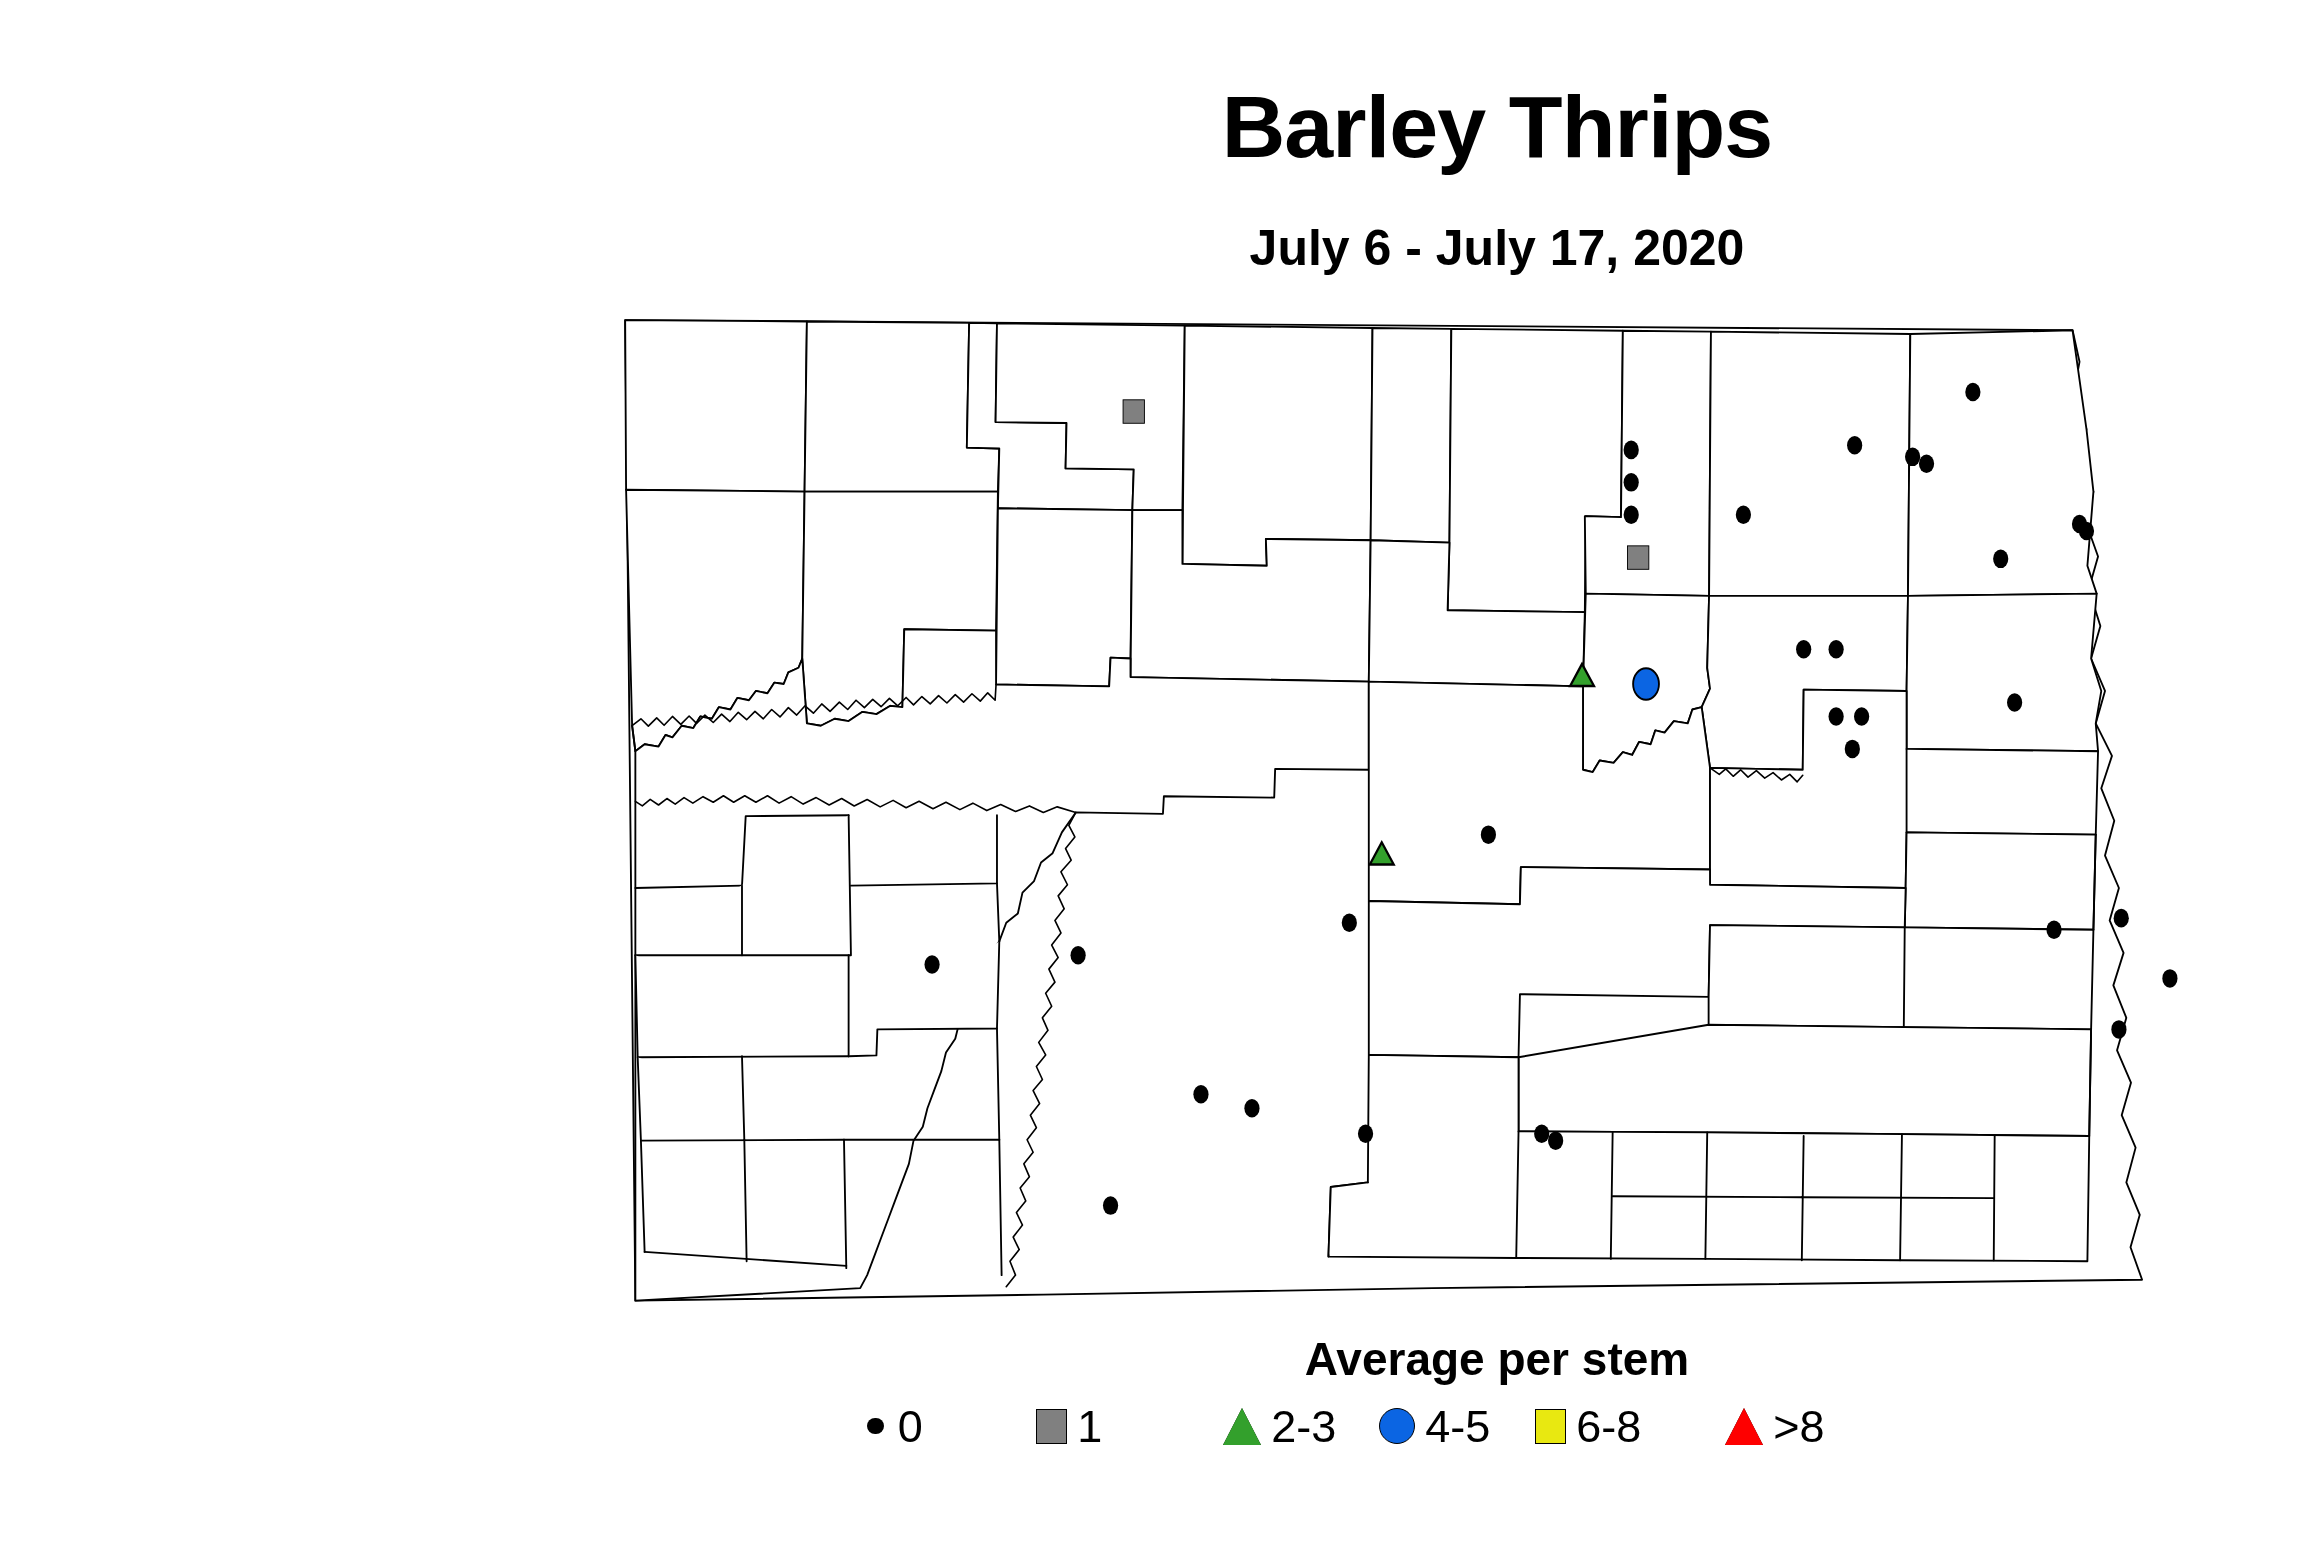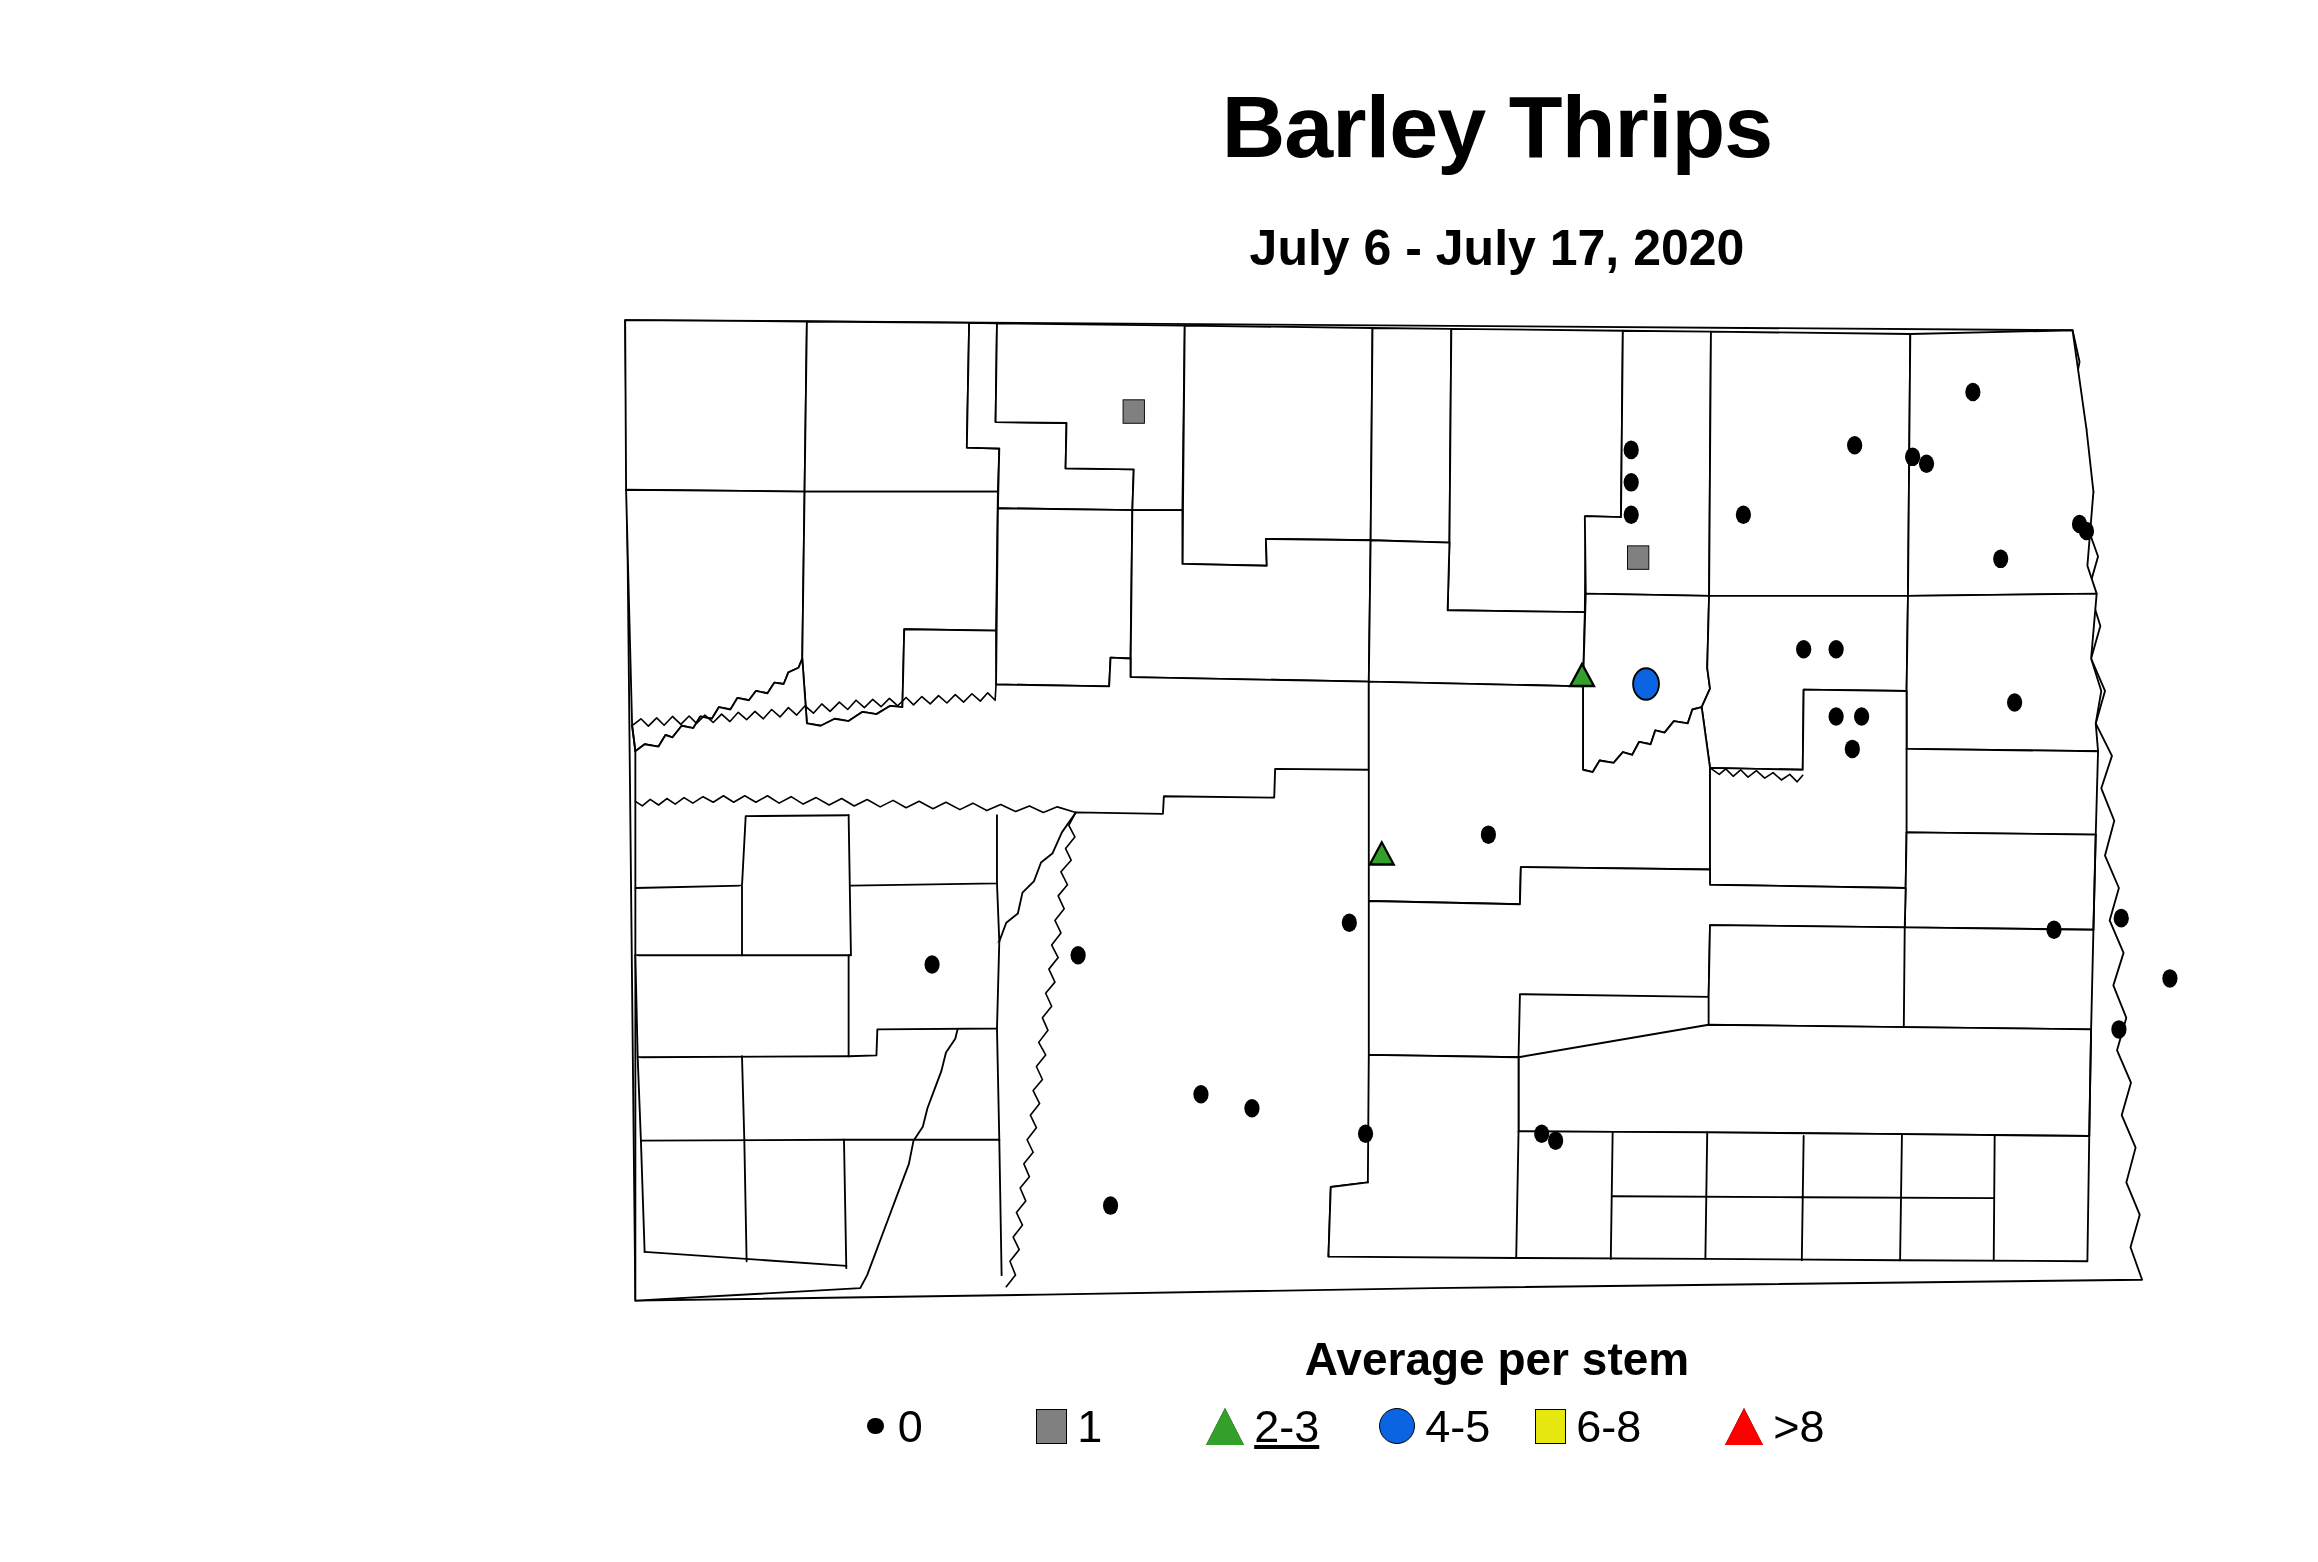--- a/index.html
+++ b/index.html
@@ -184,21 +184,21 @@
   <div class="legend-title">Average per stem</div>
   <div id="legend-row">
       <div class="legend-item" style="left: 0px;">
         <span class="legend-swatch sw-circle" style="width: 16.7px; height: 16.7px; background: rgb(0, 0, 0); margin-right: 14px;"></span>
         <span class="legend-label">0</span>
       </div>
       <div class="legend-item" style="left: 169px;">
         <span class="legend-swatch sw-square" style="width: 29px; height: 33px; background: rgb(128, 128, 128); border: 1.4px solid rgb(0, 0, 0);"></span>
         <span class="legend-label">1</span>
       </div>
-      <div class="legend-item" style="left: 339px; text-decoration: underline;">
+      <div class="legend-item" style="left: 356px;">
         <span class="legend-swatch sw-tri" style="border-left: 19.5px solid transparent; border-right: 19.5px solid transparent; border-bottom: 37px solid rgb(51, 160, 44); filter: drop-shadow(rgb(0, 0, 0) 0px 0px 0px);"></span>
         <span class="legend-label">2-3</span>
       </div>
       <div class="legend-item" style="left: 512px; justify-content: space-between;">
         <span class="legend-swatch sw-circle" style="width: 34px; height: 34px; background: rgb(11, 101, 227); border: 1.4px solid rgb(0, 0, 0); margin-right: 10.2px;"></span>
         <span class="legend-label">4-5</span>
       </div>
       <div class="legend-item" style="left: 668px;">
         <span class="legend-swatch sw-square" style="width: 29px; height: 33px; background: rgb(232, 232, 17); border: 1.4px solid rgb(0, 0, 0);"></span>
         <span class="legend-label">6-8</span>

